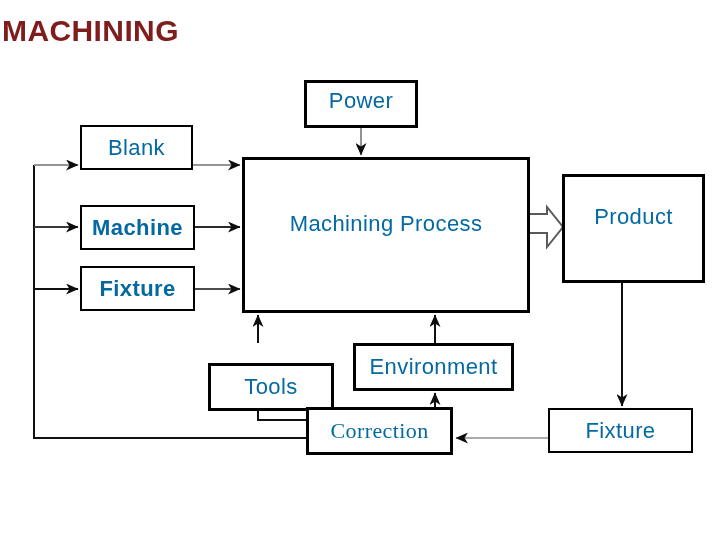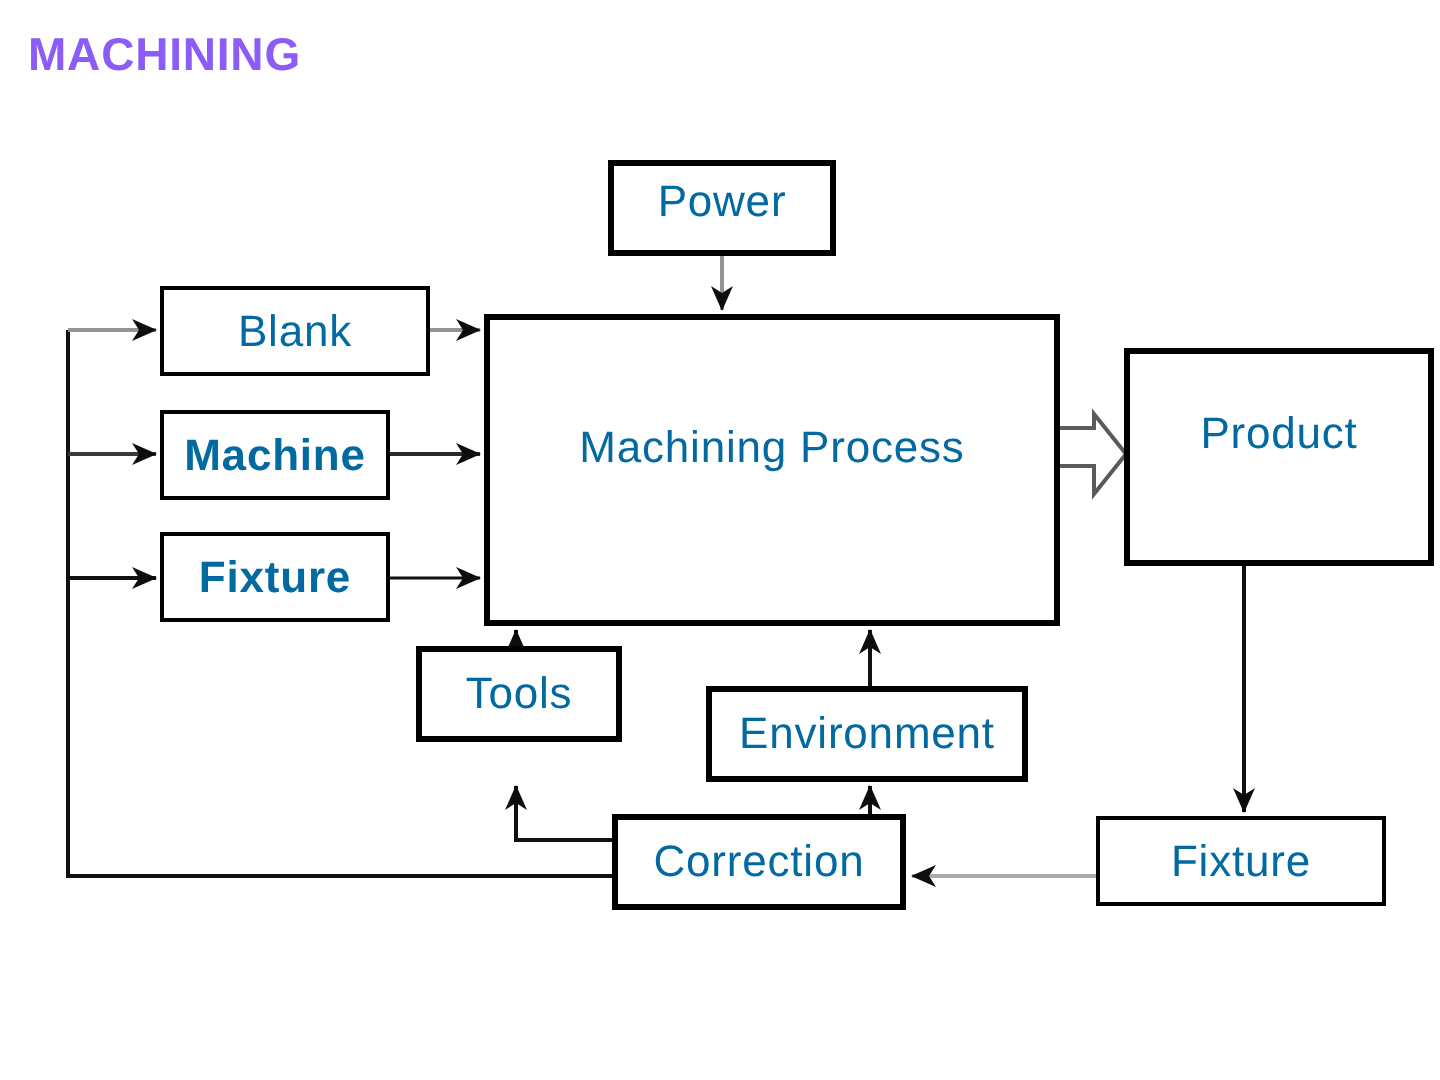--- a/index.html
+++ b/index.html
@@ -10,26 +10,26 @@
   .stage {
     position: relative;
     width: 720px;
     height: 540px;
     background: #ffffff;
     overflow: hidden;
     font-family: "Liberation Sans", "DejaVu Sans", sans-serif;
   }
   .slide-title {
     position: absolute;
-    left: 14px;
+    left: 2px;
     top: 14px;
-    font-size: 23px;
+    font-size: 30px;
     font-weight: bold;
     letter-spacing: 0.4px;
-    color: #8b5cf6;
+    color: #7f1d1d;
     white-space: nowrap;
   }
   .wires {
     position: absolute;
     left: 0;
     top: 0;
     width: 720px;
     height: 540px;
   }
   .node {
@@ -91,49 +91,49 @@
 
     <line x1="258" y1="343" x2="258" y2="315" stroke="#111111" stroke-width="2" marker-end="url(#ah)"></line>
 
     <path d="M306,420 H258 V393" fill="none" stroke="#111111" stroke-width="2" marker-end="url(#ah)"></path>
   </svg>
 
   <div class="node b3 raise-sm" style="left:304px; top:80px; width:114px; height:48px;">
     <span class="lbl">Power</span>
   </div>
 
-  <div class="node b2" style="left:80px; top:143px; width:135px; height:45px;align-items:center;">
+  <div class="node b2" style="left:80px; top:125px; width:113px; height:45px;align-items:center;">
     <span class="lbl">Blank</span>
   </div>
 
   <div class="node b2" style="left:80px; top:205px; width:115px; height:45px;font-weight:bold;">
     <span class="lbl">Machine</span>
   </div>
 
   <div class="node b2" style="left:80px; top:266px; width:115px; height:45px;font-weight:bold;">
     <span class="lbl">Fixture</span>
   </div>
 
   <div class="node b3 raise-process" style="left:242px; top:157px; width:288px; height:156px;">
     <span class="lbl">Machining Process</span>
   </div>
 
-  <div class="node b3 raise-product" style="left:562px; top:174px; width:155px; height:109px;">
+  <div class="node b3 raise-product" style="left:562px; top:174px; width:143px; height:109px;">
     <span class="lbl">Product</span>
   </div>
 
-  <div class="node b3" style="left:208px; top:323px; width:103px; height:48px;">
+  <div class="node b3" style="left:208px; top:363px; width:126px; height:48px;">
     <span class="lbl">Tools</span>
   </div>
 
   <div class="node b3" style="left:353px; top:343px; width:161px; height:48px;">
     <span class="lbl">Environment</span>
   </div>
 
-  <div class="node b3" style="left:306px; top:407px; width:147px; height:48px;">
+  <div class="node b3" style="left:306px; top:407px; width:147px; height:48px;font-family:Liberation Serif, serif;">
     <span class="lbl">Correction</span>
   </div>
 
   <div class="node b2" style="left:548px; top:408px; width:145px; height:45px;">
     <span class="lbl">Fixture</span>
   </div>
 
 </div>
 
 </body></html>

